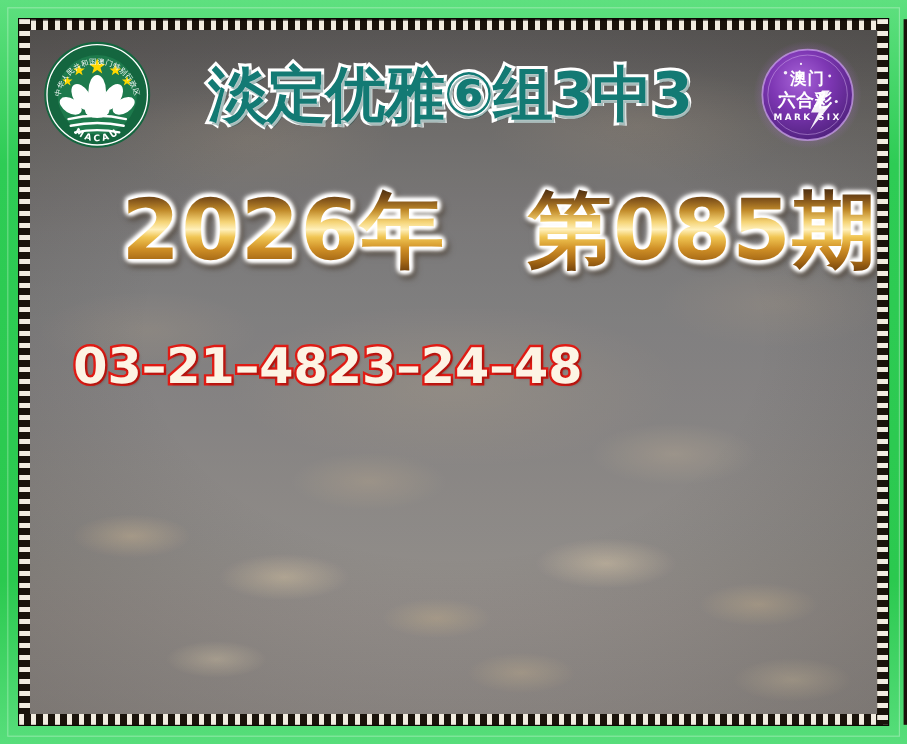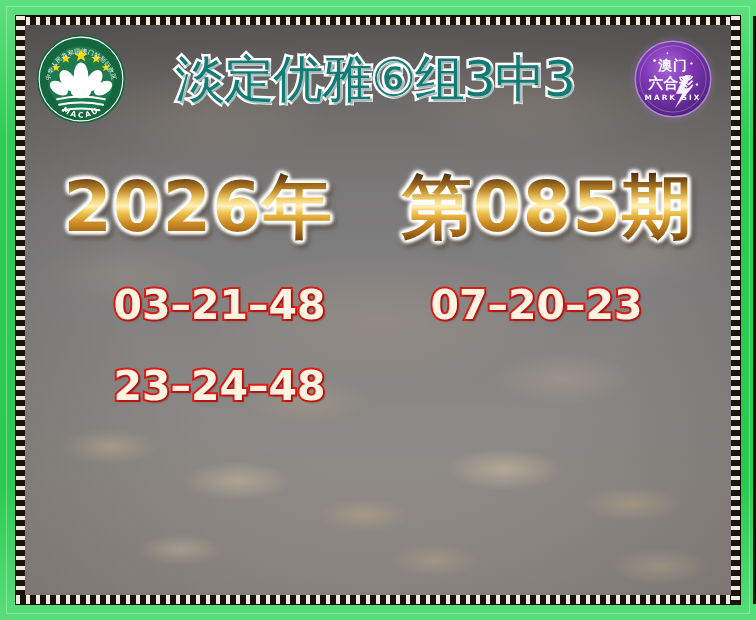--- a/index.html
+++ b/index.html
@@ -177,21 +177,21 @@
   .title-wrap {
     flex: 1;
     display: flex;
     align-items: center;
     justify-content: center;
     padding: 0 4px 0 0;
   }
   .main-title {
     font-size: 50px;
     line-height: 1;
-    font-weight: 400;
+    font-weight: 700;
     letter-spacing: -1px;
     color: #137a74;
     white-space: nowrap;
     -webkit-text-stroke: 5px #ffffff;
     paint-order: stroke fill;
     text-shadow:
       0 0 1px #ffffff,
       2px 2px 0 rgba(0,60,58,.35);
     font-family: "DejaVu Sans", "Liberation Sans", sans-serif;
   }
@@ -204,25 +204,25 @@
     margin-right: 12px;
     flex: none;
   }
   .marksix-badge svg { display:block; width:100%; height:100%; }
 
   
   .issue-row {
     position: absolute;
     left: 0;
     right: 0;
-    top: 140px;
+    top: 125px;
     height: 84px;
     display: flex;
     align-items: center;
-    justify-content: center;
+    justify-content: flex-end;
   }
   .issue-text {
     font-size: 70px;
     line-height: 1;
     font-weight: 700;
     white-space: nowrap;
     letter-spacing: 1px;
     font-family: "DejaVu Sans", "Liberation Sans", sans-serif;
 
     background-image: linear-gradient(180deg,
@@ -250,21 +250,21 @@
   .issue-gap { display:inline-block; width:18px; }
 
   
   .numbers {
     position: absolute;
     left: 36px;
     right: 36px;
     top: 240px;
     bottom: 86px;
     display: grid;
-    grid-template-columns: 1fr 1fr;
+    grid-template-columns: 1fr 1fr 1fr;
     grid-template-rows: 1fr 1fr 1fr;
     align-items: center;
     justify-items: center;
     row-gap: 0;
     column-gap: 0;
   }
   .num {
     font-size: 41px;
     line-height: 1;
     font-weight: 700;
@@ -383,20 +383,19 @@
         <div class="issue-row">
           <div class="issue-text">
             <span>2026年</span>
             <span class="issue-gap"></span>
             <span>第085期</span>
           </div>
         </div>
 
         <div class="numbers">
           <div class="num">03–21–48</div>
-          <div class="num">07–20–23</div>
           <div class="num">23–24–48</div>
         </div>
 
       </div>
     </div>
   </div>
 </div>
 
 </body></html>

